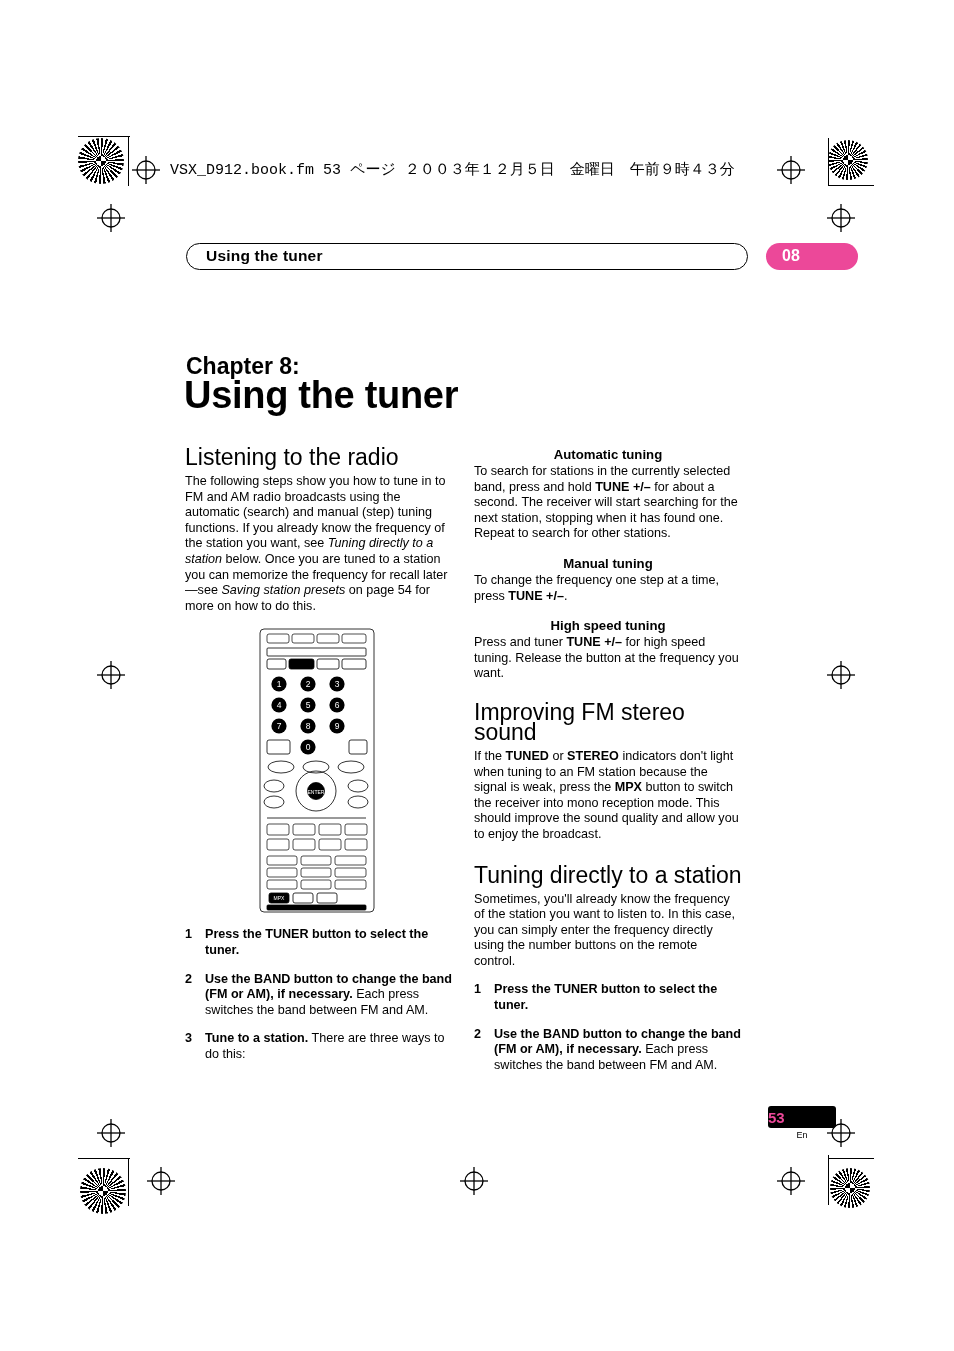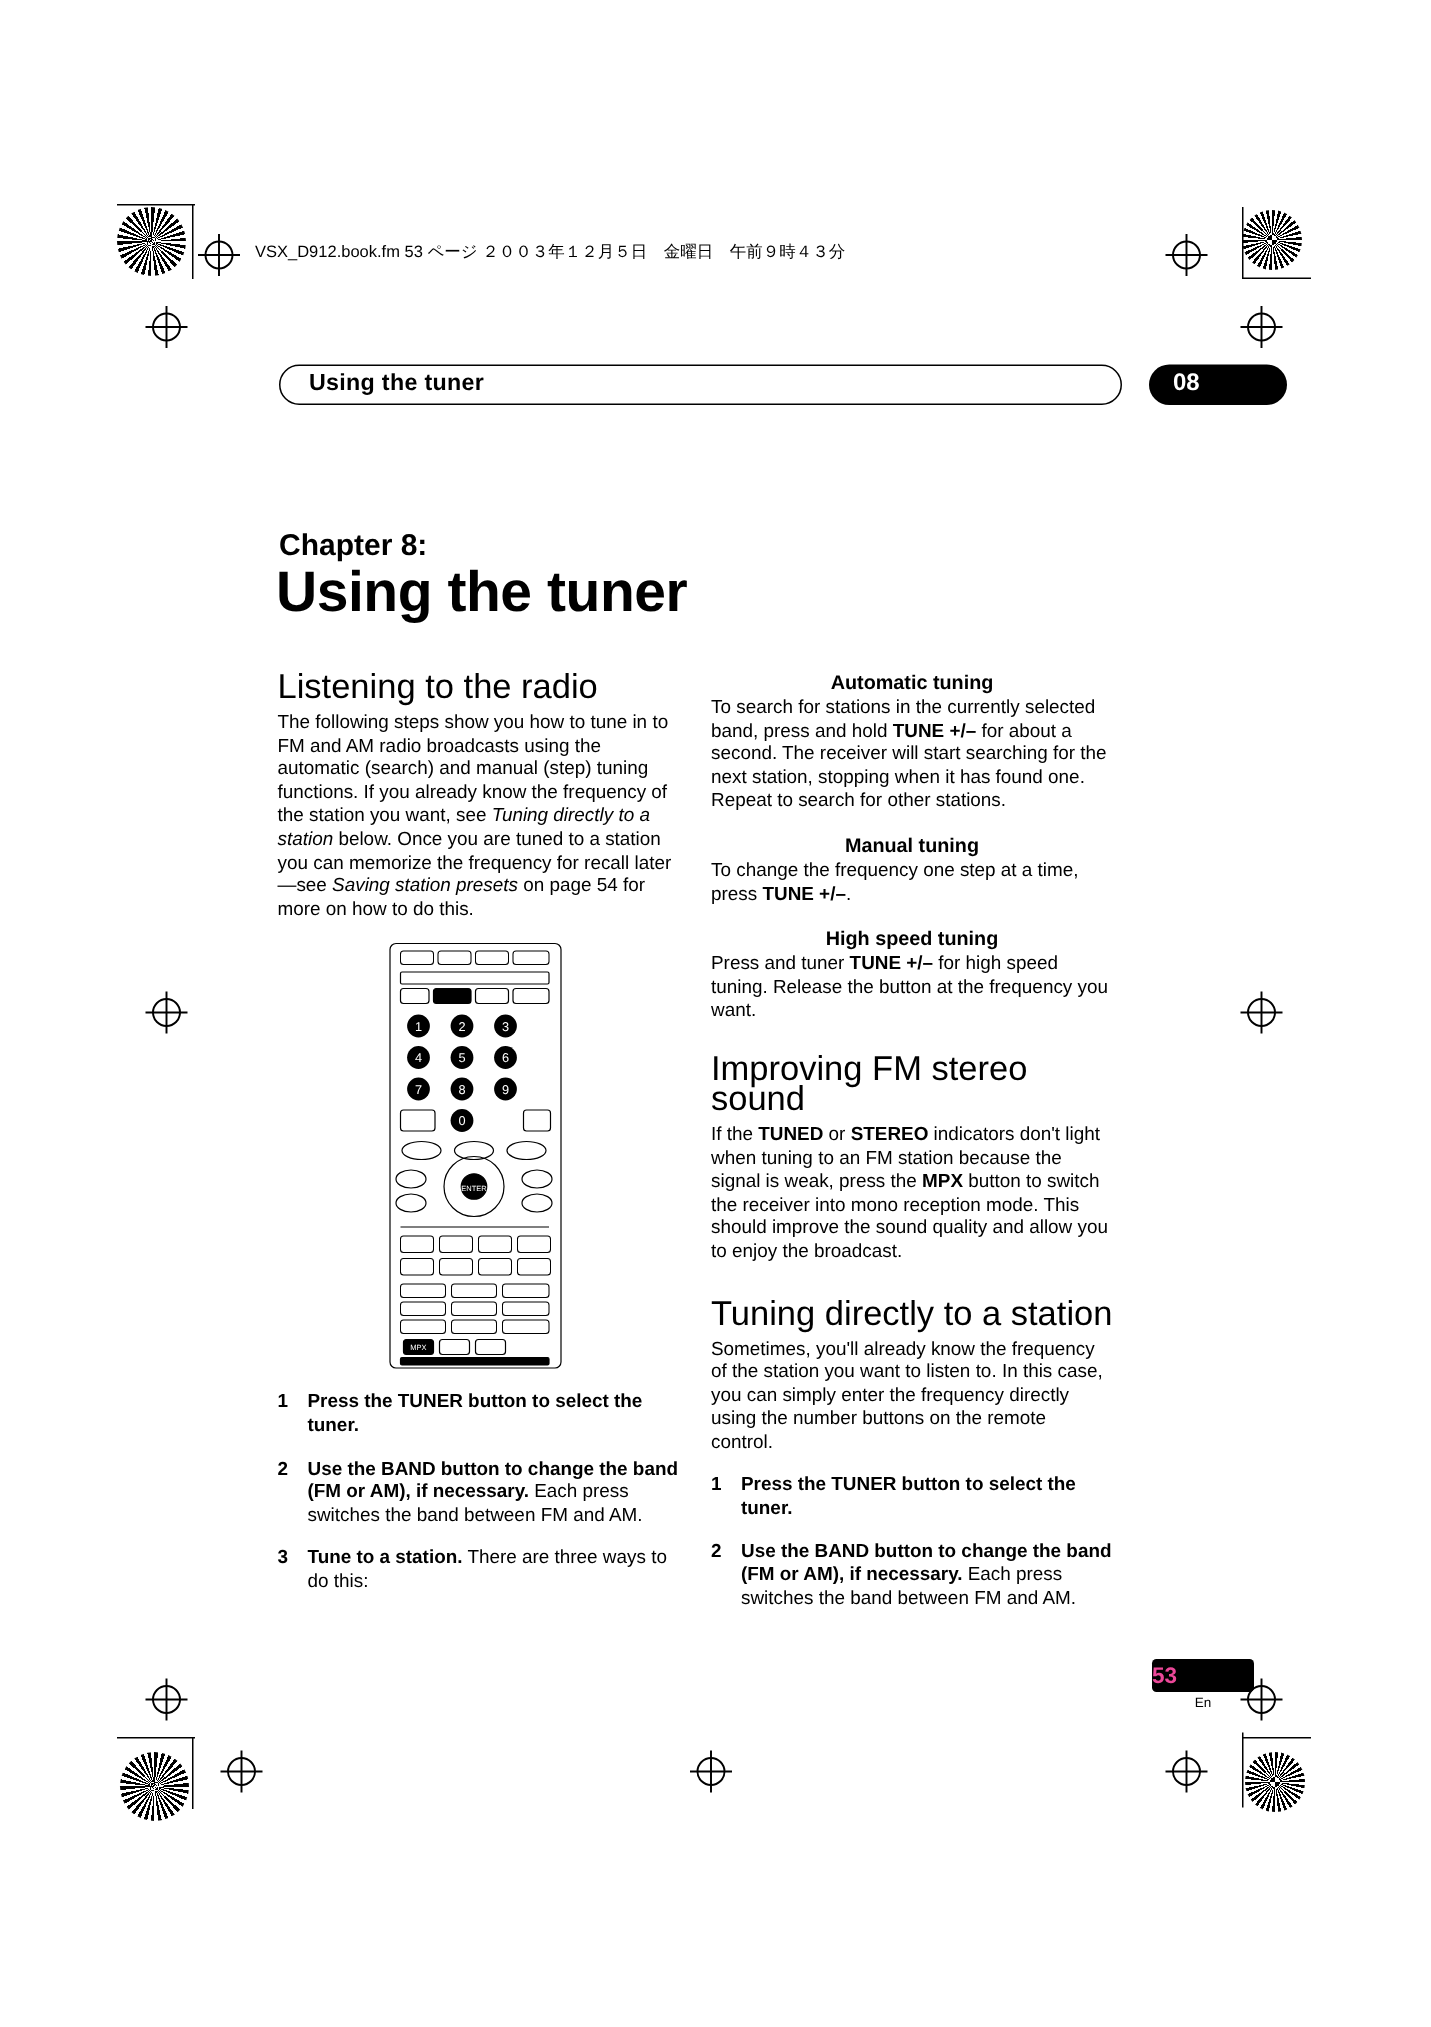--- a/index.html
+++ b/index.html
@@ -32,24 +32,24 @@
   .crop-line {
     position: absolute;
     background: #000;
   }
 
   
   .header-jp {
     position: absolute;
     left: 170px;
     top: 160px;
-    font-size: 11px;
+    font-size: 15px;
     letter-spacing: 0px;
     white-space: nowrap;
-    font-family: Liberation Sans, sans-serif;
+    font-family: Liberation Mono, monospace;
     text-align: right;
   }
 
   
   .runhead-bar {
     position: absolute;
     left: 186px;
     top: 243px;
     width: 562px;
     height: 27px;
@@ -64,38 +64,38 @@
     font-size: 15.5px;
     font-weight: bold;
     letter-spacing: 0.2px;
   }
   .chap-pill {
     position: absolute;
     left: 766px;
     top: 243px;
     width: 92px;
     height: 27px;
-    background: #000000;
+    background: #ec4899;
     border-radius: 13.5px;
   }
   .chap-pill span {
     position: absolute;
     left: 16px;
     top: 4px;
     color: #fff;
     font-size: 16px;
     font-weight: bold;
   }
 
   
   .chapter-label {
     position: absolute;
     left: 186px;
     top: 353px;
-    font-size: 20px;
+    font-size: 23px;
     font-weight: bold;
   }
   .chapter-title {
     position: absolute;
     left: 184px;
     top: 374px;
     font-size: 38px;
     font-weight: bold;
     letter-spacing: -0.3px;
   }

